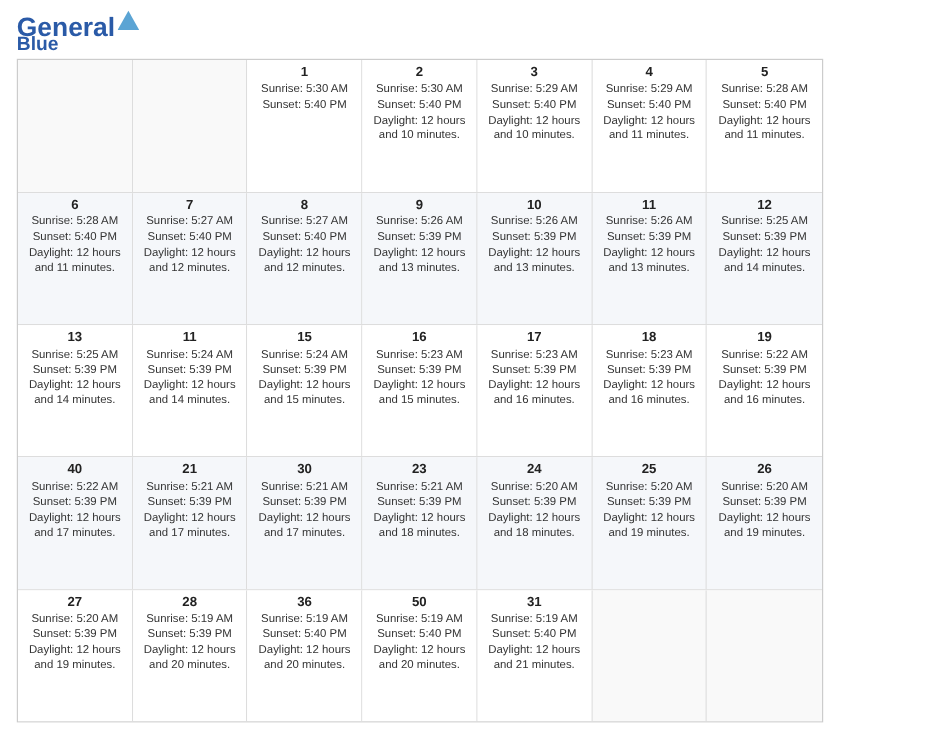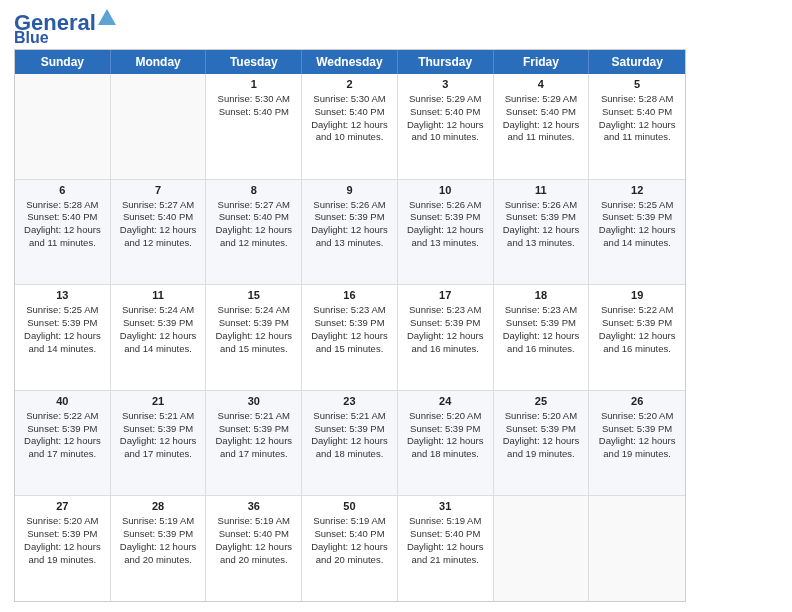--- a/index.html
+++ b/index.html
@@ -110,29 +110,20 @@
       </div>
       <span style="font-size:16px;font-weight:bold;color:#2a5aa7;line-height:0.7;margin-top:-4px;">Blue</span>
     </div>
     <div class="title-block">
       <div class="month-year"></div>
       <div class="location"></div>
     </div>
   </div>
 
   <div class="calendar">
-    <div class="cal-header" id="cal-header-row">
-        <div class="cal-header-cell">Sunday</div>
-        <div class="cal-header-cell">Monday</div>
-        <div class="cal-header-cell">Tuesday</div>
-        <div class="cal-header-cell">Wednesday</div>
-        <div class="cal-header-cell">Thursday</div>
-        <div class="cal-header-cell">Friday</div>
-        <div class="cal-header-cell">Saturday</div>
-      </div>
     <div class="cal-body" id="cal-body">
         <div class="cal-row">
           <div class="cal-cell empty"></div>
           <div class="cal-cell empty"></div>
           <div class="cal-cell"><span class="day-num">1</span><span>Sunrise: 5:30 AM</span><br><span>Sunset: 5:40 PM</span><br></div>
           <div class="cal-cell"><span class="day-num">2</span><span>Sunrise: 5:30 AM</span><br><span>Sunset: 5:40 PM</span><br><span>Daylight: 12 hours and 10 minutes.</span></div>
           <div class="cal-cell"><span class="day-num">3</span><span>Sunrise: 5:29 AM</span><br><span>Sunset: 5:40 PM</span><br><span>Daylight: 12 hours and 10 minutes.</span></div>
           <div class="cal-cell"><span class="day-num">4</span><span>Sunrise: 5:29 AM</span><br><span>Sunset: 5:40 PM</span><br><span>Daylight: 12 hours and 11 minutes.</span></div>
           <div class="cal-cell"><span class="day-num">5</span><span>Sunrise: 5:28 AM</span><br><span>Sunset: 5:40 PM</span><br><span>Daylight: 12 hours and 11 minutes.</span></div>
         </div>

